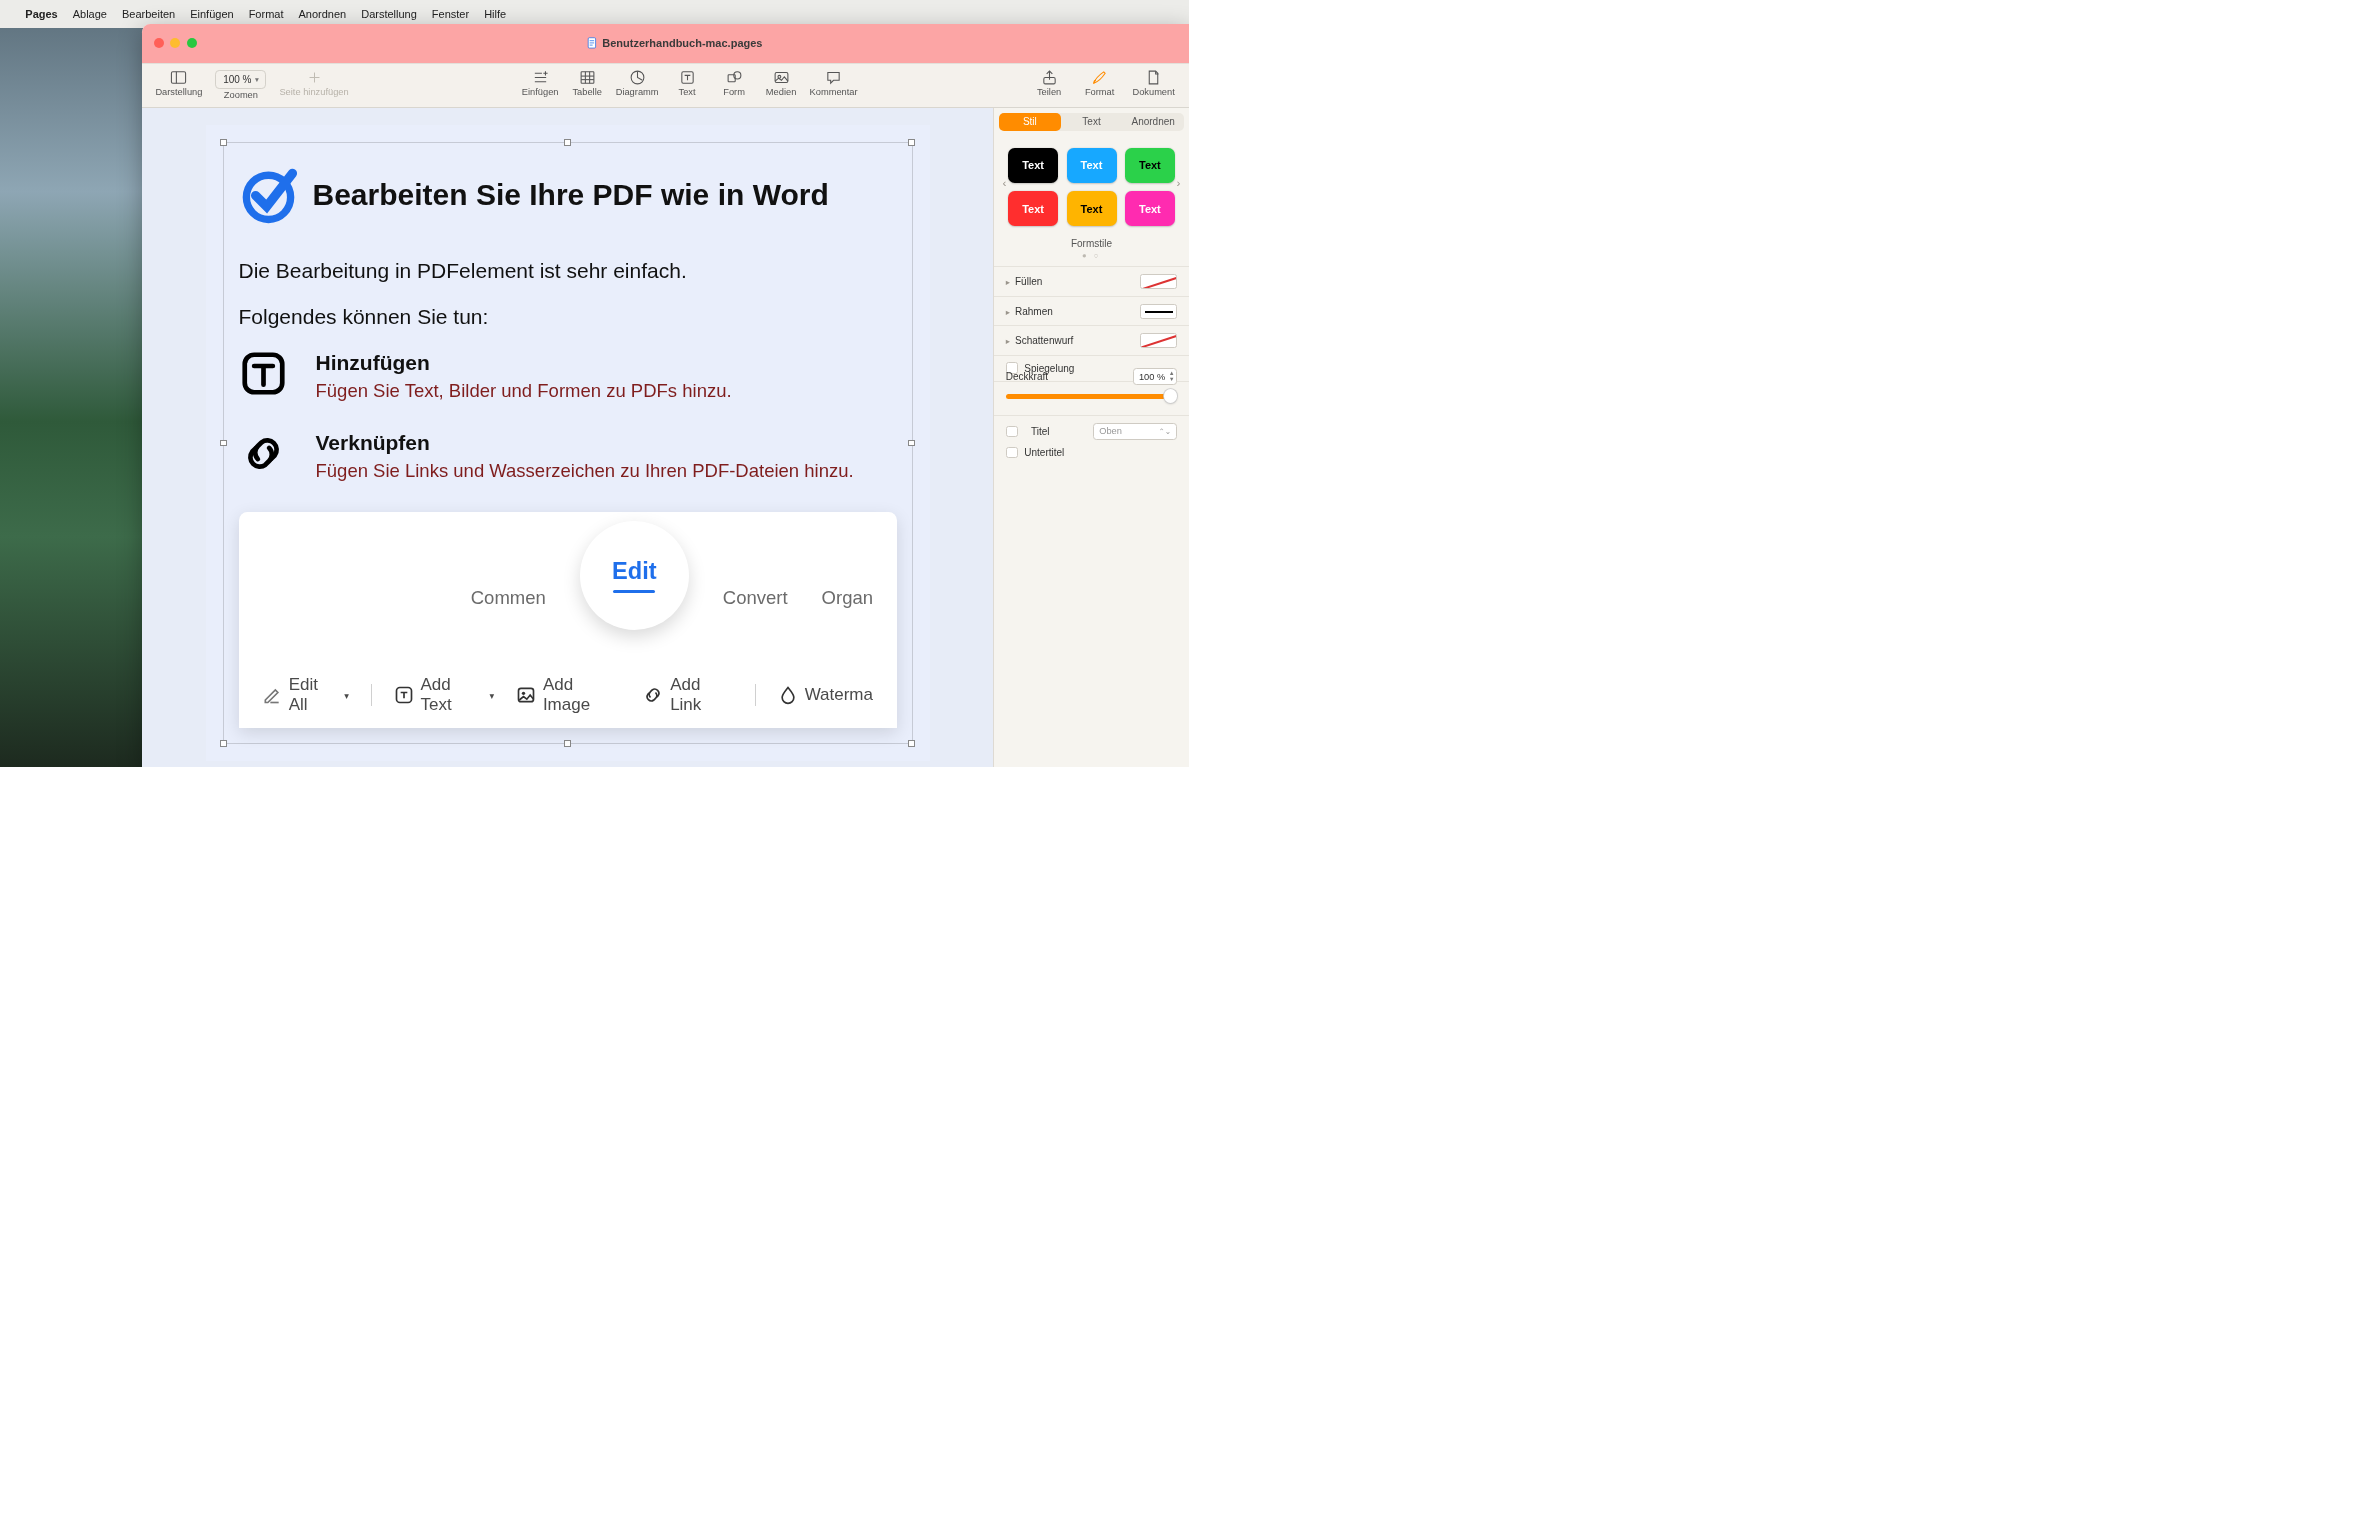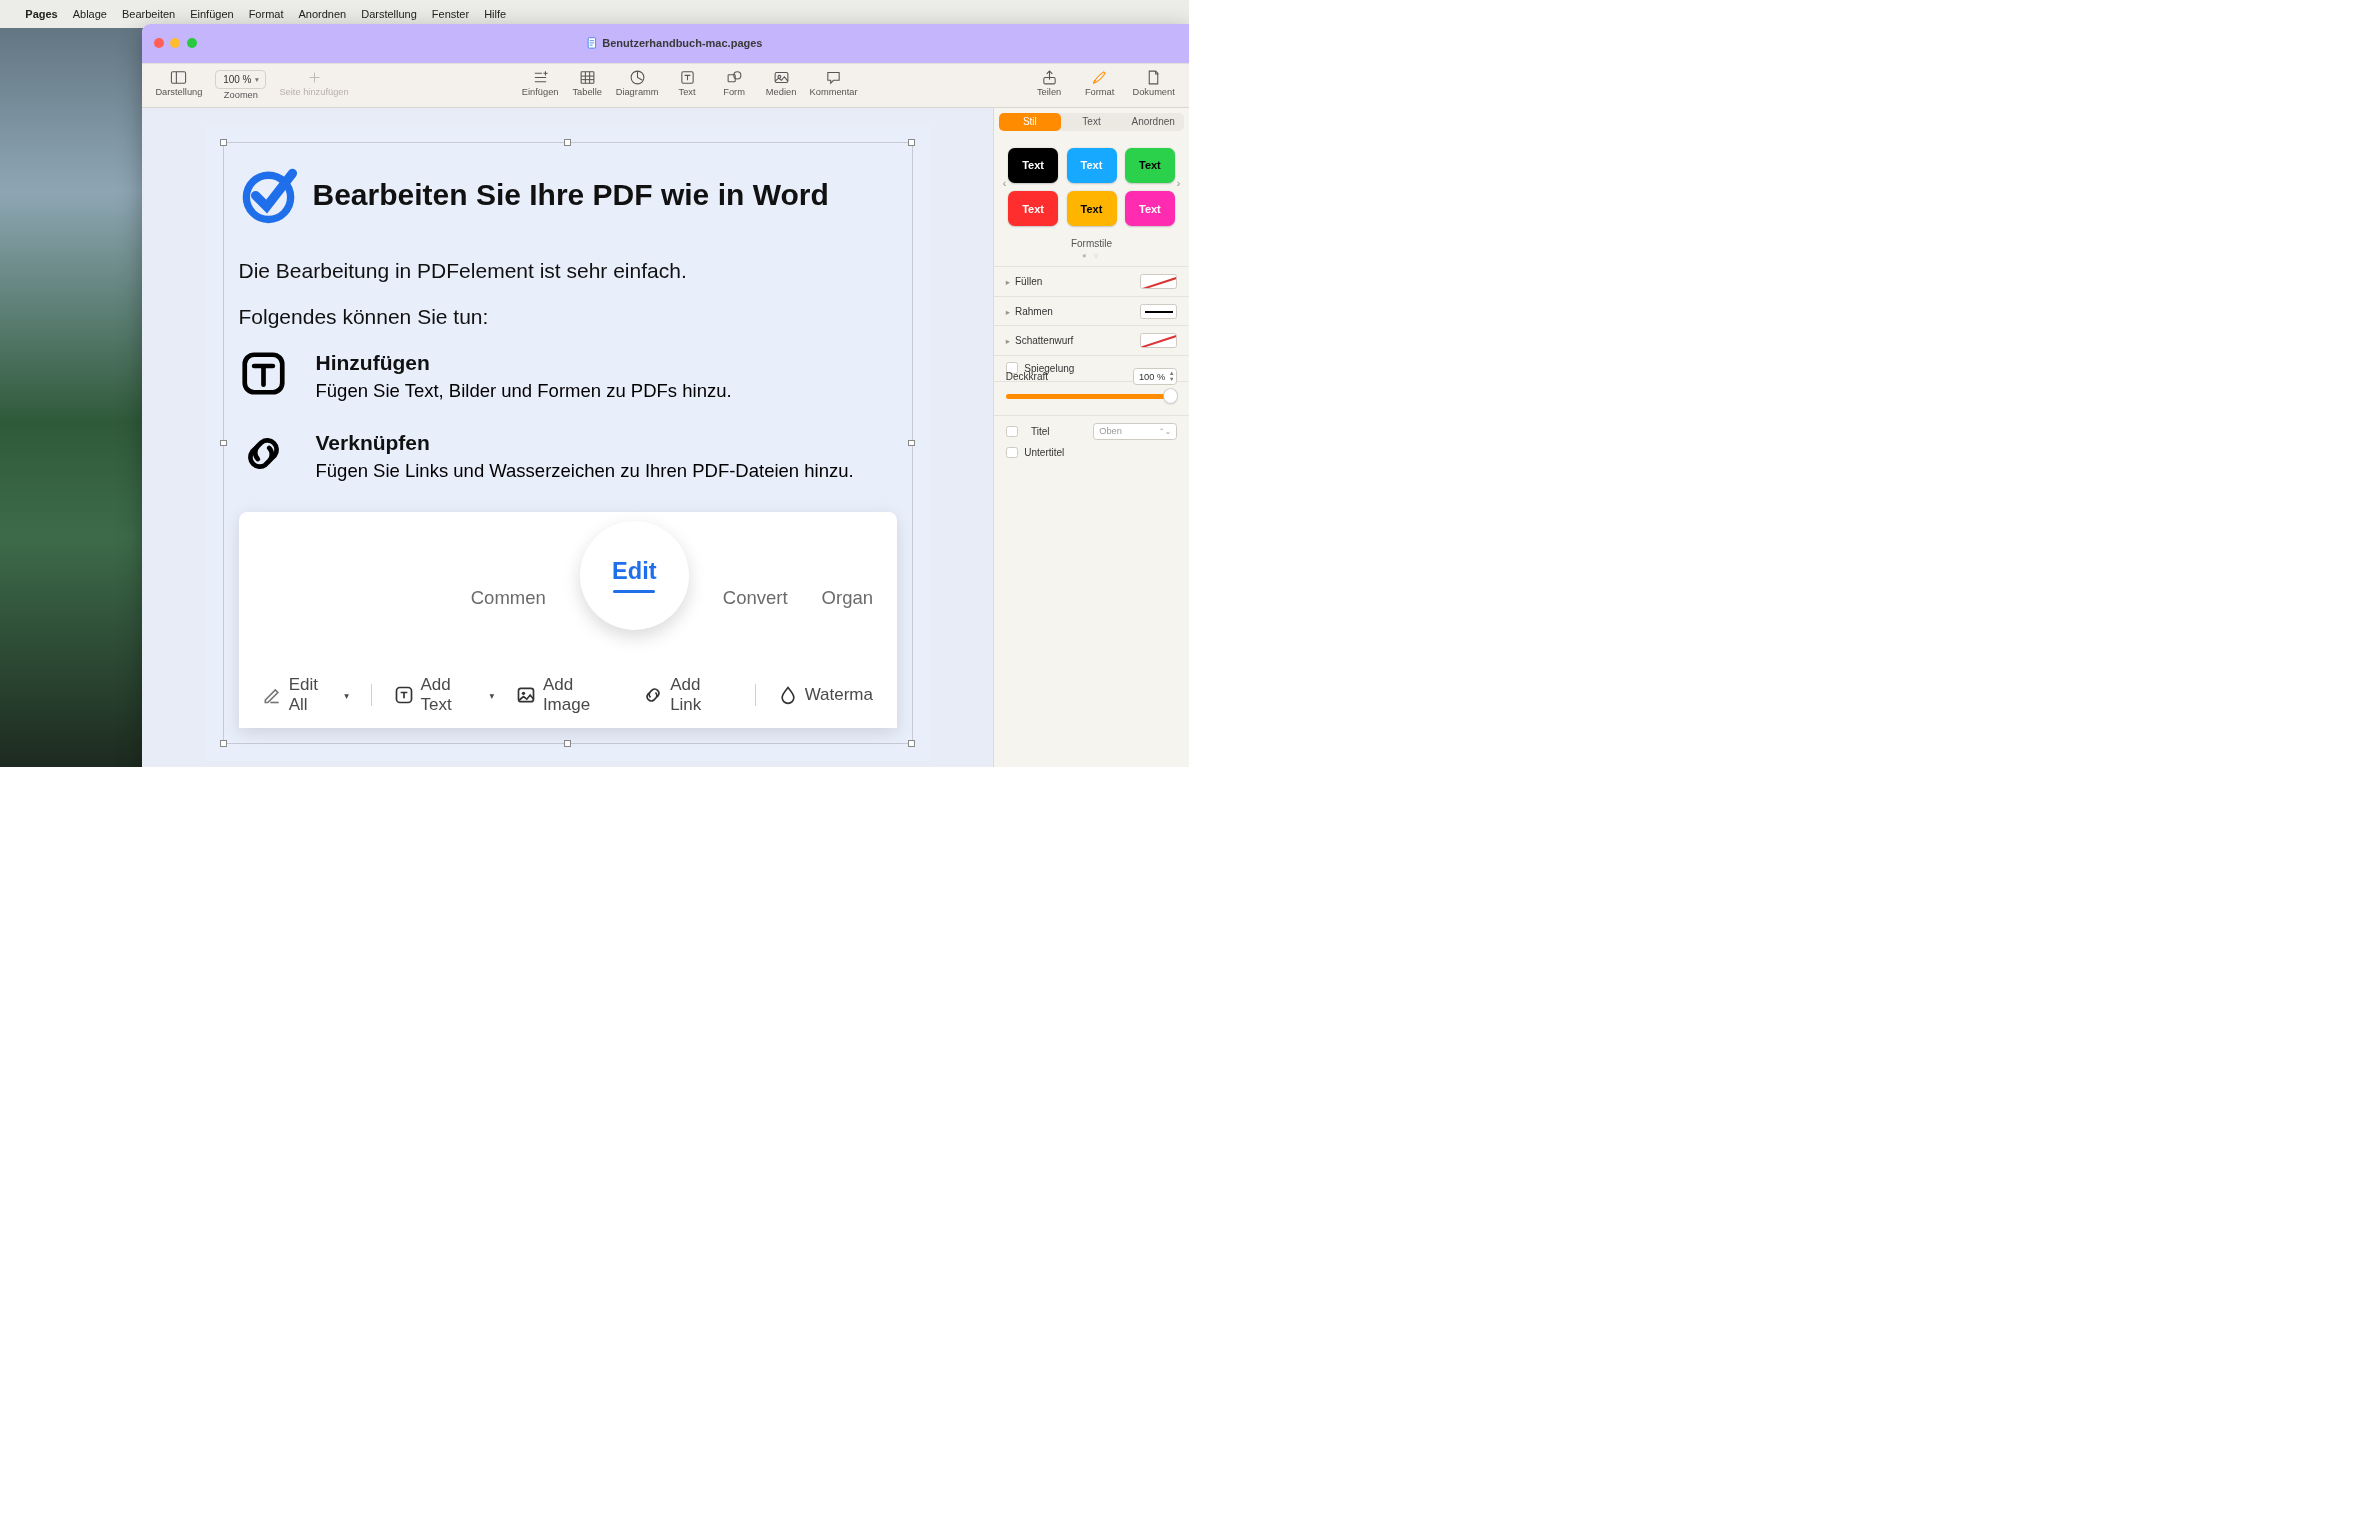--- a/index.html
+++ b/index.html
@@ -5,21 +5,21 @@
   html,body{margin:0;padding:0;height:100%;font-family:-apple-system,"Helvetica Neue",Arial,sans-serif;font-size:11px;color:#222;-webkit-font-smoothing:antialiased}
   *{box-sizing:border-box}
   .desktop{position:relative;width:1189px;height:767px;overflow:hidden;background:linear-gradient(180deg,#5b6e7a 0%,#8ea6b4 25%,#2f5a3a 55%,#3d6b4a 70%,#1d2a1f 100%)}
   
   .menubar{position:absolute;top:0;left:0;right:0;height:28px;background:rgba(248,246,242,.92);display:flex;align-items:center;padding:0 11.8px;font-size:11px;color:#222}
   .apple{font-size:12.6px;margin-right:13.5px}
   .menubar .m{margin-right:15px;cursor:default}
   .menubar .m.bold{font-weight:700}
   
   .win{position:absolute;left:142px;top:23.6px;right:0;bottom:0;background:#f6f4ef;border-top-left-radius:8.4px;box-shadow:0 6.7px 25px rgba(0,0,0,.3);display:flex;flex-direction:column;overflow:hidden}
-  .titlebar{height:40px;display:flex;align-items:center;border-bottom:0.8px solid #e3e0da;background:#c4b5fd}
+  .titlebar{height:40px;display:flex;align-items:center;border-bottom:0.8px solid #e3e0da;background:#fca5a5}
   .traffic{display:flex;gap:6.7px;padding:0 11.8px}
   .dot{width:10px;height:10px;border-radius:50%}
   .dot.r{background:#ff5f57}.dot.y{background:#febc2e}.dot.g{background:#28c840}
   .titlecenter{flex:1;display:flex;justify-content:center;align-items:center;gap:5px;font-size:11px;font-weight:600;color:#3a3a3a}
   .titlecenter svg{width:11.8px;height:11.8px}
   .toolbar{height:44px;display:flex;align-items:flex-start;border-bottom:0.8px solid #d9d6cf;background:#f4f1ec;padding:0 8.4px;position:relative}
   .tbtn{display:flex;flex-direction:column;align-items:center;justify-content:flex-start;gap:1.7px;min-width:47px;padding:5px 5px 0;color:#555;font-size:9.3px}
   .tbtn.dis{color:#b7b2a9}
   .tbtn svg{width:17px;height:17px;stroke:#555;fill:none;stroke-width:1.5}
   .tbtn.dis svg{stroke:#c0bcb3}
@@ -35,21 +35,21 @@
   .handle{position:absolute;width:6.7px;height:6.7px;background:#fff;border:0.8px solid #888}
   .h-tl{top:-3.4px;left:-3.4px}.h-tm{top:-3.4px;left:50%;margin-left:-3.4px}.h-tr{top:-3.4px;right:-3.4px}
   .h-ml{top:50%;left:-3.4px;margin-top:-3.4px}.h-mr{top:50%;right:-3.4px;margin-top:-3.4px}
   .h-bl{bottom:-3.4px;left:-3.4px}.h-bm{bottom:-3.4px;left:50%;margin-left:-3.4px}.h-br{bottom:-3.4px;right:-3.4px}
   .hdr{display:flex;align-items:center;gap:15px;margin:8.4px 0 34px}
   .hdr h1{font-size:30px;font-weight:800;color:#111;margin:0}
   .lead{font-size:21px;color:#111;margin:0 0 22px}
   .feat{display:flex;gap:27px;margin:22px 0 29px;align-items:flex-start}
   .feat .ficon{width:50px;flex:none;display:flex;justify-content:center}
   .feat h3{font-size:21px;font-weight:800;margin:0 0 5px;color:#111}
-  .feat p{font-size:18.5px;margin:0;color:#000000}
+  .feat p{font-size:18.5px;margin:0;color:#7f1d1d}
   .edit-strip{position:relative;background:#fff;margin-top:8.4px;border-radius:8.4px 8.4px 0 0;box-shadow:0 5px 17px rgba(0,0,0,.12);padding:34px 13.5px 8.4px;display:flex;flex-direction:column;gap:8.4px}
   .tabs{display:flex;gap:34px;align-items:baseline;font-size:18.5px;color:#6b6b6b;padding:0 10px;margin-bottom:6.7px}
   .tabs .act{color:#1f6feb;font-weight:700;background:#fff;border-radius:50%;width:109px;height:109px;display:flex;flex-direction:column;align-items:center;justify-content:center;box-shadow:0 6.7px 18.5px rgba(0,0,0,.15);transform:translateY(-25px)}
   .tabs .act .ul{width:42px;height:3.4px;background:#1f6feb;border-radius:1.7px;margin-top:5px}
   .subbar{display:flex;align-items:center;gap:22px;font-size:17px;color:#4a4a4a;padding:5px 10px}
   .subbar .sbtn{display:flex;align-items:center;gap:6.7px}
   .subbar .sep{width:0.8px;height:22px;background:#d0d0d0}
   
   .side{width:196px;background:#f6f4ef;border-left:0.8px solid #dedad3;display:flex;flex-direction:column}
   .seg{display:flex;margin:5px;background:#ece9e2;border-radius:5px;height:18.5px;font-size:10px}

